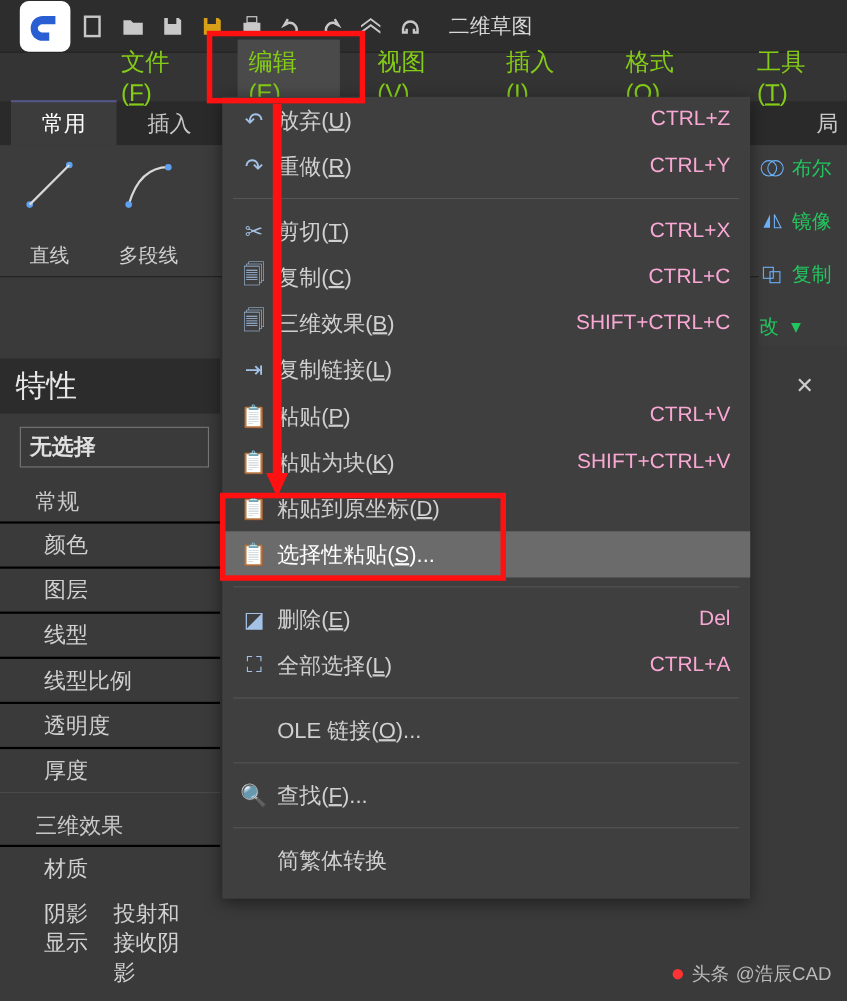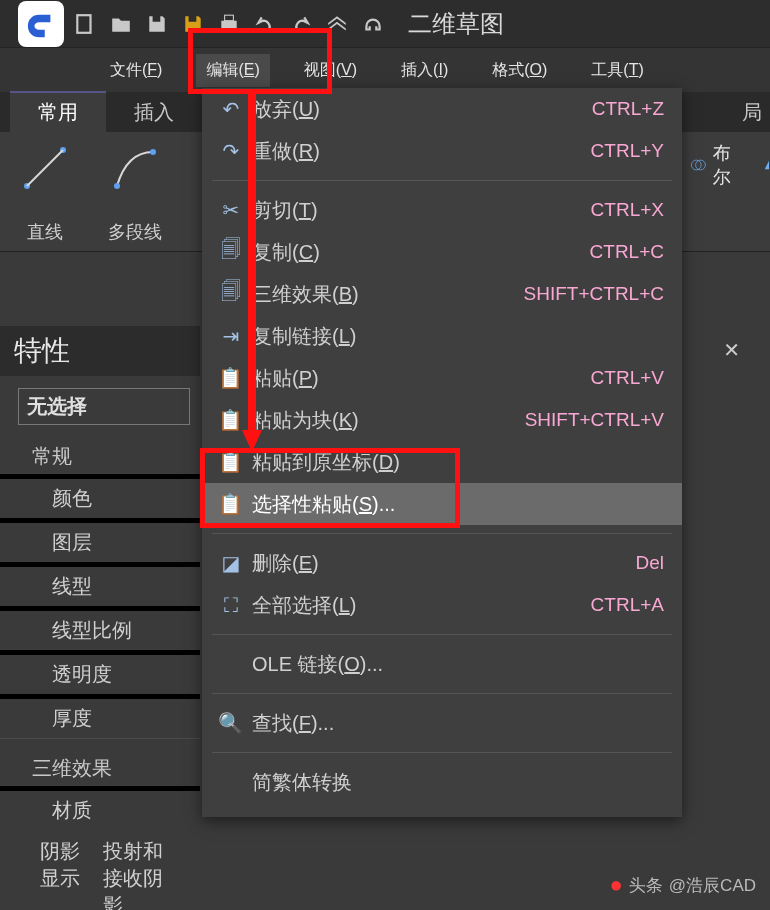--- a/index.html
+++ b/index.html
@@ -4,49 +4,49 @@
   <style>
     * { margin:0; padding:0; box-sizing:border-box; font-family:"Microsoft YaHei","Segoe UI",sans-serif; }
     body { width:770px; height:910px; background:#3a3a3a; color:#d0d0d0; overflow:hidden; position:relative; font-size:18px; }
 
     
     .titlebar { height:48px; background:#2d2d2d; display:flex; align-items:center; border-bottom:1px solid #222; }
     .logo-box { width:46px; height:46px; background:#fff; border-radius:8px; margin:0 10px 0 18px; display:flex; align-items:center; justify-content:center; }
     .logo-box svg { width:30px; height:30px; }
     .tool-icons { display:flex; gap:14px; align-items:center; }
     .tool-icons span, .tool-icons svg { color:#c8c8c8; width:22px; height:22px; }
-    .tabname { margin-left:24px; font-size:24px; color:#d8d8d8; }
+    .tabname { margin-left:24px; font-size:19px; color:#d8d8d8; }
 
     
     .menubar { height:44px; background:#343434; display:flex; align-items:center; padding-left:100px; gap:24px; }
-    .menubar .mitem { font-size:16px; color:#e5e5e5; padding:6px 10px; }
+    .menubar .mitem { font-size:22px; color:#84cc16; padding:6px 10px; }
     .menubar .mitem.active { background:#4a4a4a; }
 
     
     .ribtabs { height:40px; background:#2a2a2a; display:flex; align-items:flex-end; padding-left:10px; }
     .ribtab { padding:6px 28px; font-size:20px; color:#c8c8c8; }
     .ribtab.active { background:#3c3c3c; color:#fff; border-top:2px solid #558; }
 
     
     .ribbon { height:120px; background:#3c3c3c; display:flex; align-items:center; border-bottom:1px solid #222; }
     .rib-tool { width:90px; display:flex; flex-direction:column; align-items:center; gap:24px; font-size:18px; }
     .rib-tool svg { width:56px; height:56px; }
 
     
-    .rib-right { position:absolute; right:0; top:135px; width:80px; display:flex; align-items:flex-start; gap:24px; padding:6px 0; color:#e5e5e5; font-size:18px; background:#3c3c3c; }
+    .rib-right { position:absolute; right:0; top:135px; width:80px; display:flex; flex-direction:column; align-items:flex-start; gap:24px; padding:6px 0; color:#22c55e; font-size:18px; background:#3c3c3c; }
     .rib-right .rrow { display:flex; align-items:center; gap:6px; }
     .rib-right svg { width:24px; height:20px; }
     .rib-right .dots { font-size:18px; }
 
     
     .props { position:absolute; left:0; top:326px; width:200px; }
     .props-title { background:#2c2c2c; font-size:28px; padding:6px 14px; color:#e8e8e8; }
     .props-sel { margin:12px 10px 14px 18px; border:1px solid #777; padding:4px 8px; font-size:20px; color:#e0e0e0;font-weight:bold; }
     .props-group { color:#c8c8c8; font-size:20px; padding:4px 32px; }
-    .props-row { padding:6px 18px 6px 52px; font-size:20px; border-top:5px solid #000000; }
+    .props-row { padding:6px 18px 6px 40px; font-size:20px; border-top:2px solid #000000; }
     .props-row.last { border-bottom:1px solid #4a4a4a; }
     .props-shadow { display:flex; gap:18px; padding:8px 18px 0 40px; font-size:20px; }
 
     
     .dropdown { position:absolute; left:202px; top:88px; width:480px; background:#3f3f3f; box-shadow:0 4px 14px rgba(0,0,0,.5); z-index:5; padding-bottom:14px; }
     .dd-item { display:flex; align-items:center; height:42px; padding:0 18px 0 12px; font-size:20px; }
     .dd-item.hover { background:#6b6b6b; color:#fff; }
     .dd-item .icon-col { width:34px; display:flex; justify-content:center; color:#a4c2e6; }
     .dd-item .label { flex:1; margin-left:4px; }
     .dd-item .sc { color:#f9a8d4; font-size:19px; }

